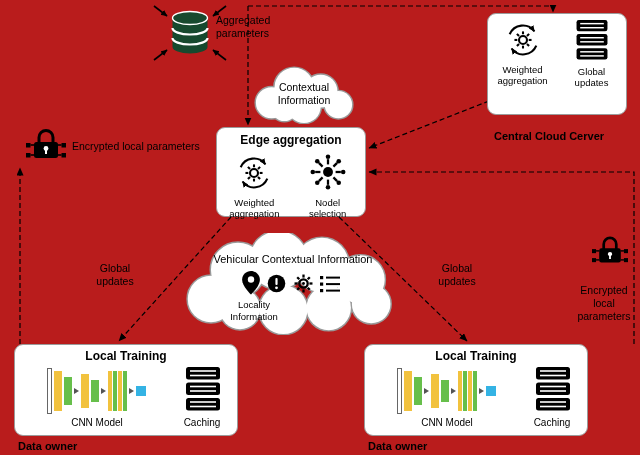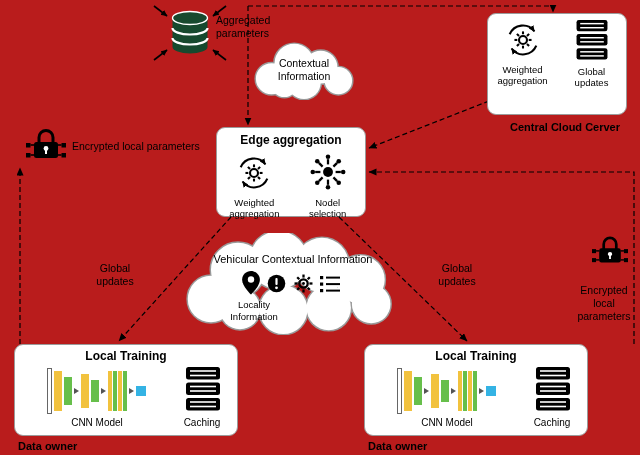--- a/index.html
+++ b/index.html
@@ -64,21 +64,21 @@
   <span class="iconabs" style="left:171px;top:10px">
     <svg width="38" height="46" viewBox="0 0 38 46">
       <path d="M1.5,8 V37 A17.5,6.5 0 0 0 36.5,37 V8 Z" style="fill:var(--db-green)"></path>
       <ellipse cx="19" cy="8" rx="17.5" ry="6.5" style="fill:var(--db-green)" stroke="#fff" stroke-width="1.4"></ellipse>
       <path d="M1.5,18 A17.5,6.5 0 0 0 36.5,18" fill="none" stroke="#fff" stroke-width="2.2"></path>
       <path d="M1.5,28 A17.5,6.5 0 0 0 36.5,28" fill="none" stroke="#fff" stroke-width="2.2"></path>
     </svg>
   </span>
   <div class="label" style="left:216px;top:14px;width:88px">Aggregated parameters</div>
 
-  <div class="cloud" style="left:250px;top:40px;width:108px;height:60px">
+  <div class="cloud" style="left:250px;top:64px;width:108px;height:60px">
     <svg viewBox="0 0 110 62" preserveAspectRatio="none">
       <g fill="#fff" stroke="#999" stroke-width="3">
         <circle cx="22" cy="40" r="16"></circle>
           <circle cx="45" cy="24" r="20"></circle>
         <circle cx="72" cy="28" r="17"></circle>
           <circle cx="90" cy="42" r="14"></circle>
         <circle cx="55" cy="44" r="17"></circle>
           <circle cx="35" cy="46" r="13"></circle>
       </g>
       <g fill="#fff" stroke="none">
@@ -130,21 +130,21 @@
                 <line x1="4" y1="24" x2="30" y2="24"></line>
               <line x1="4" y1="35" x2="30" y2="35"></line>
                 <line x1="4" y1="39.5" x2="30" y2="39.5"></line>
             </g>
           </svg>
         </span>
         <span class="icon-label" style="width:58px">Global updates</span>
       </div>
     </div>
   </div>
-  <div class="caption" style="left:494px;top:121px;width:126px;text-align:right">Central Cloud Cerver</div>
+  <div class="caption" style="left:494px;top:130px;width:126px;text-align:left">Central Cloud Cerver</div>
 
   <div class="box" style="left:216px;top:127px;width:150px;height:90px">
     <div class="box-title">Edge aggregation</div>
     <div class="box-row">
       <div class="box-item">
         <span>
           <svg width="38" height="38" viewBox="0 0 40 40">
             <path d="M6,15 A15,15 0 0 1 32,12" fill="none" stroke="#000" stroke-width="2.2" marker-end="url(#ahs)"></path>
             <path d="M34,27 A15,15 0 0 1 8,30" fill="none" stroke="#000" stroke-width="2.2" marker-end="url(#ahs)"></path>
             <g stroke="#000" stroke-width="2.2" fill="none">

